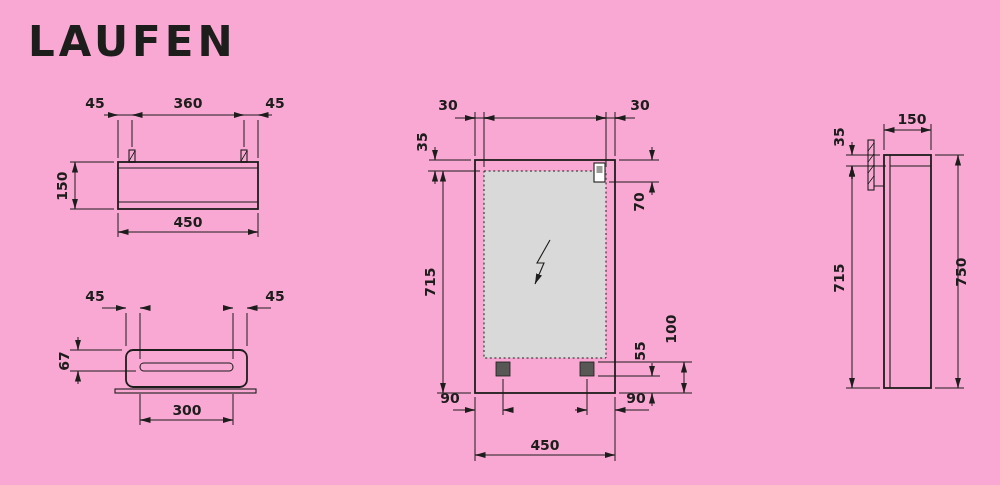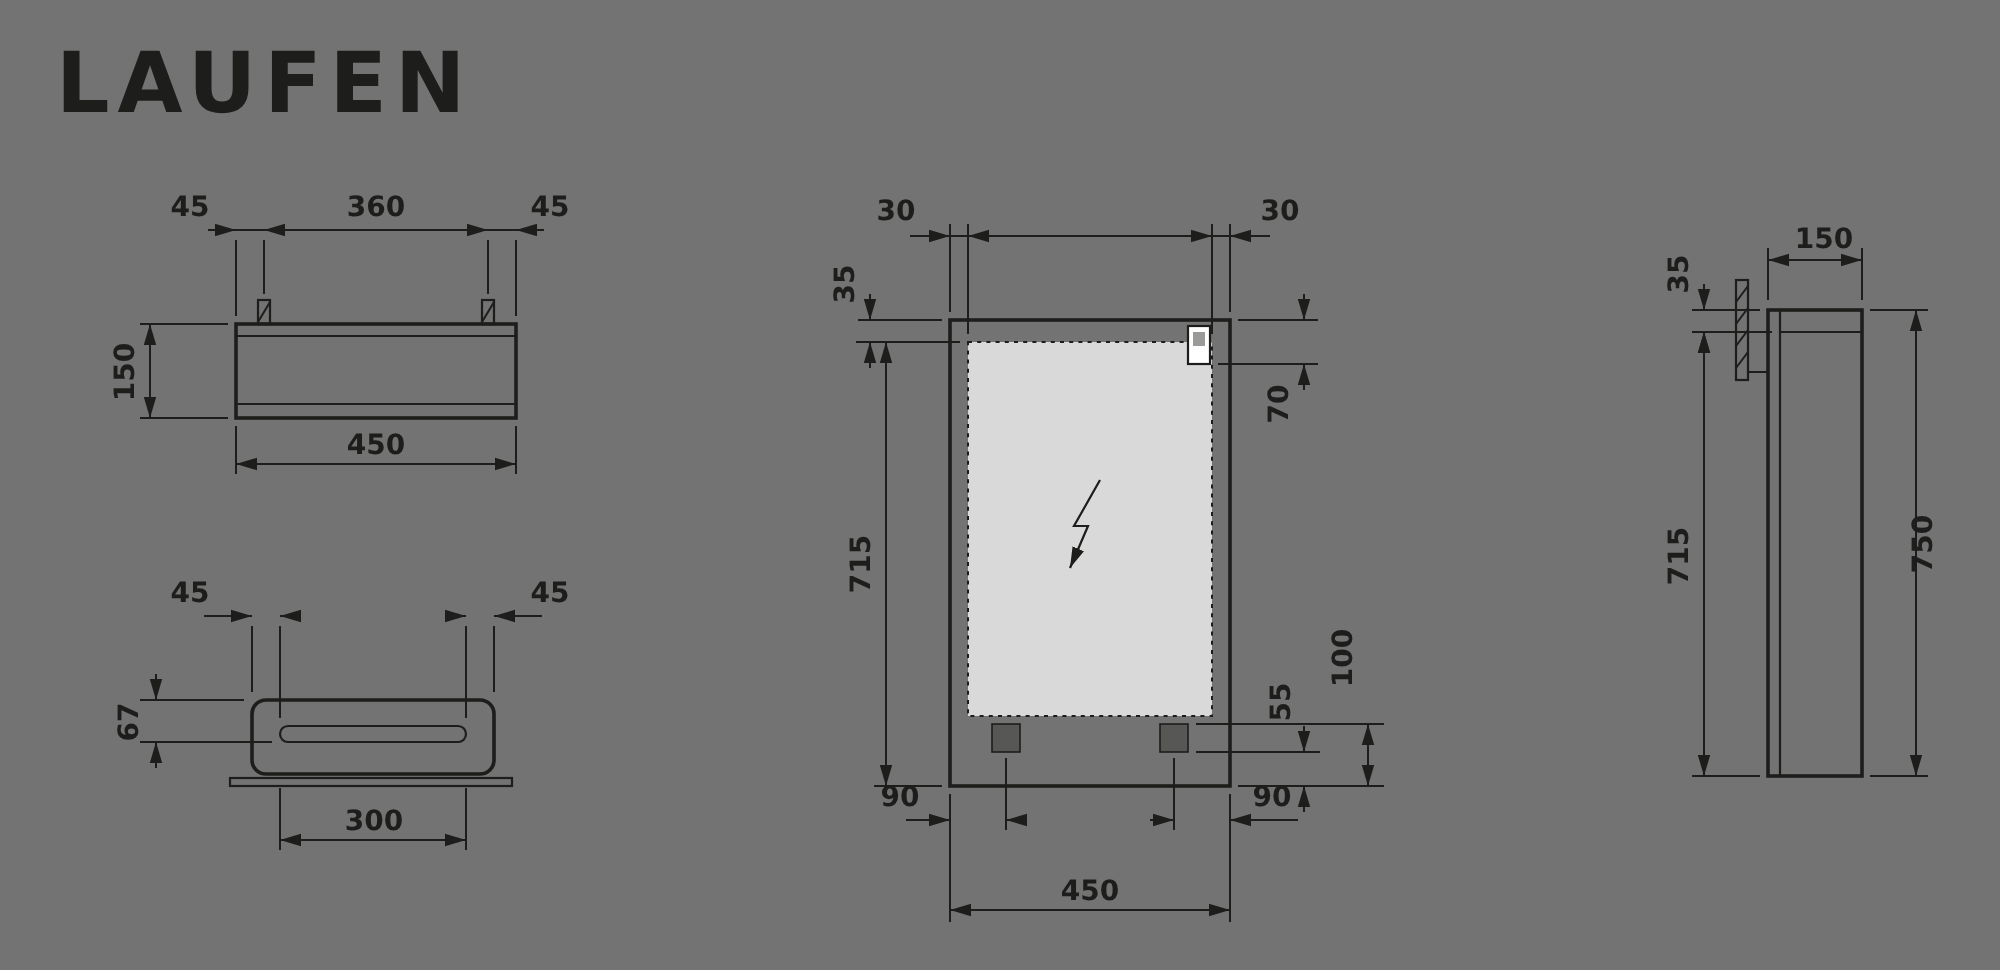--- a/index.html
+++ b/index.html
@@ -1,16 +1,16 @@
 <!DOCTYPE html>
 <html><head>
 <meta charset="utf-8">
 <style>
   html,body{margin:0;padding:0;background:#ffffff;}
-  .stage{width:1000px;height:485px;position:relative;background:#737373;overflow:hidden;text-align:right;}
+  .stage{width:1000px;height:485px;position:relative;background:#f9a8d4;overflow:hidden;text-align:right;}
   svg{display:block;}
   .ol{fill:none;stroke:#1d1d1b;stroke-width:1.8;}
   .fl{fill:none;stroke:#1d1d1b;stroke-width:1.1;}
   .dl{fill:none;stroke:#1d1d1b;stroke-width:1;}
   .lbl{font-family:"DejaVu Sans","Liberation Sans",sans-serif;font-size:14px;font-weight:bold;fill:#1d1d1b;text-anchor:middle;}
   .logo-text{font-family:"DejaVu Sans","Liberation Sans",sans-serif;font-size:42px;font-weight:bold;fill:#1d1d1b;letter-spacing:4px;}
   .mirror{fill:#d9d9d9;stroke:#1d1d1b;stroke-width:1;stroke-dasharray:2 2.6;}
   .socket{fill:#575756;stroke:#1d1d1b;stroke-width:0.8;}
   .plug{fill:#ffffff;stroke:#1d1d1b;stroke-width:1.1;}
   .plug-inner{fill:#9a9a98;stroke:none;}

